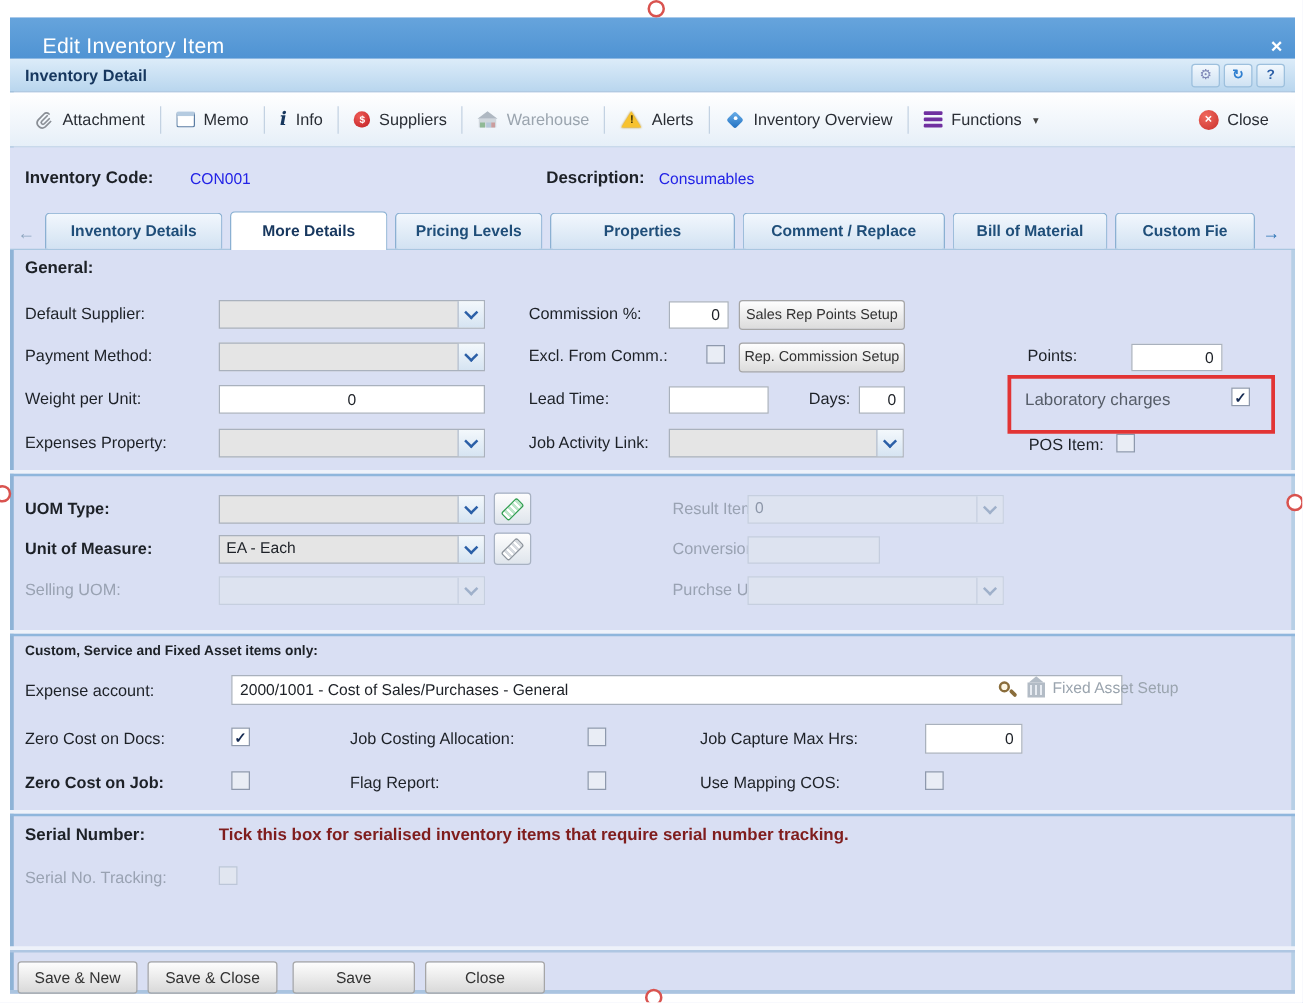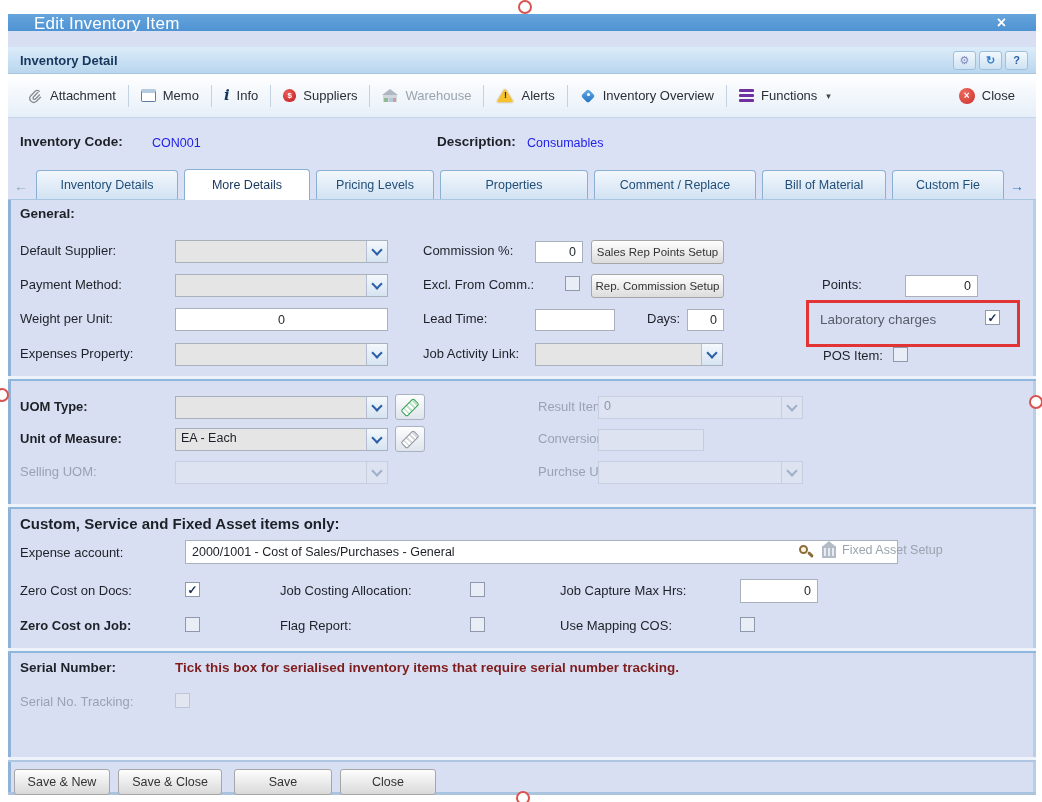--- a/index.html
+++ b/index.html
@@ -1,21 +1,21 @@
 <!DOCTYPE html>
 <html><head>
 <meta charset="utf-8">
 <style>
   html,body{margin:0;padding:0;background:#fff;}
   .page{position:relative;width:1042px;height:802px;background:#fff;font-family:"Liberation Sans",sans-serif;overflow:hidden;}
   
   .dlg-bg{position:absolute;left:8px;top:14px;width:1028px;height:781px;background:#d9dff3;}
   .edge{position:absolute;background:#8fb3d6;}
   
-  .titlebar{position:absolute;left:8px;top:14px;width:1028px;height:17px;background:linear-gradient(#66a4dc,#4f93d3);display:flex;align-items:flex-start;box-sizing:border-box;padding:0 30px 0 26px;}
+  .titlebar{position:absolute;left:8px;top:14px;width:1028px;height:33px;background:linear-gradient(#66a4dc,#4f93d3);display:flex;align-items:flex-end;box-sizing:border-box;padding:0 10px 0 26px;}
   .titlebar .t{color:#fff;font-size:17px;letter-spacing:.2px;}
   .titlebar .x{margin-left:auto;color:#fff;font-size:16px;font-weight:bold;cursor:default;}
   
   .phead{position:absolute;left:8px;top:47px;width:1028px;height:27px;background:linear-gradient(#dcecf9,#b9d6ee);border-bottom:1px solid #a6c4dd;display:flex;align-items:center;box-sizing:border-box;padding:0 8px 0 12px;}
   .phead .t{color:#17375e;font-size:13px;font-weight:bold;}
   .hbtns{margin-left:auto;display:flex;gap:3px;}
   .hbtn{width:21px;height:17px;border:1px solid #9dc0dd;border-radius:3px;background:linear-gradient(#f2f8fd,#cfe2f3);display:flex;align-items:center;justify-content:center;font-size:11px;line-height:1;}
   
   .tbar{position:absolute;left:8px;top:74px;width:1028px;height:44px;background:linear-gradient(#ffffff,#e6eff8);border-bottom:1px solid #c2d6e8;display:flex;align-items:center;box-sizing:border-box;padding:0 12px 0 10px;}
   .titem{display:flex;align-items:center;gap:7px;padding:0 9px;font-size:13px;color:#2a2e35;height:30px;white-space:nowrap;}
@@ -41,21 +41,21 @@
   .inv-ic .hole{position:absolute;left:7px;top:5px;width:3px;height:3px;border-radius:50%;background:#fff;}
   .fn-ic{display:flex;flex-direction:column;gap:2px;}
   .fn-ic i{display:block;width:15px;height:3px;background:#7030a0;border-radius:1px;}
   .cl-ic{width:16px;height:16px;border-radius:50%;background:radial-gradient(circle at 35% 30%,#f16a5e,#c9302c);color:#fff;font-size:10px;font-weight:bold;display:flex;align-items:center;justify-content:center;line-height:1;}
   
   .band{position:absolute;left:8px;top:118px;width:1028px;height:82px;background:#dbe1f5;}
   .lbl{position:absolute;font-size:13px;color:#1d2127;white-space:nowrap;}
   .b{font-weight:bold;}
   .gray{color:#99a2b2;}
   .blue{color:#2222e6;font-size:12.5px;}
-  .tab{position:absolute;top:170px;height:29px;background:linear-gradient(#f2f7fd,#d2e2f2);border:1px solid #8ab0d2;border-bottom:none;border-radius:4px 4px 0 0;box-sizing:border-box;display:flex;align-items:center;justify-content:center;font-size:12.5px;font-weight:normal;color:#1f4e79;overflow:hidden;white-space:nowrap;z-index:1;}
+  .tab{position:absolute;top:170px;height:29px;background:linear-gradient(#f2f7fd,#d2e2f2);border:1px solid #8ab0d2;border-bottom:none;border-radius:4px 4px 0 0;box-sizing:border-box;display:flex;align-items:center;justify-content:center;font-size:12.5px;font-weight:bold;color:#1f4e79;overflow:hidden;white-space:nowrap;z-index:1;}
   .tab.act{background:#fff;color:#17375e;top:169px;height:31px;z-index:2;}
   .tabline{position:absolute;left:8px;top:199px;width:1028px;height:1px;background:#a9c6e0;}
   .tarrow{position:absolute;font-size:14px;font-weight:bold;z-index:2;}
   
   .inp{position:absolute;height:22px;border:1px solid #a9b1bd;background:#fff;font-family:"Liberation Sans",sans-serif;font-size:12.5px;padding:0 6px;box-sizing:border-box;color:#1d2127;}
   .ta-c{text-align:center;}
   .ta-r{text-align:right;}
   .inp.dis{background:#dde3f0;border-color:#c4cdde;}
   .dd{position:absolute;height:23px;border:1px solid #a9b1bd;background:#e5e5e5;box-sizing:border-box;display:flex;align-items:stretch;}
   .dd .val{flex:1;font-size:12.5px;padding:2px 5px 0;color:#1d2127;overflow:hidden;white-space:nowrap;}
@@ -303,21 +303,21 @@
   <div class="dd dis" style="left:598px;top:461px;width:205px;">
       <span class="val"></span>
       <span class="btn">
         <i class="chev"></i>
       </span>
     </div>
 
   <div class="sep-w" style="top:504px;"></div>
   <div class="sep-b" style="top:507px;"></div>
 
-  <span class="lbl b" style="left:20px;top:515px;font-size:15px;">Custom, Service and Fixed Asset items only:</span>
+  <span class="lbl b" style="left:20px;top:515px;font-size:11px;">Custom, Service and Fixed Asset items only:</span>
   <span class="lbl" style="left:20px;top:545px;">Expense account:</span>
   <input class="inp" style="left: 185px; top: 540px; width: 713px; height: 24px;" value="2000/1001 - Cost of Sales/Purchases - General">
   <span class="magbtn" style="left:794px;top:540px;">
       <span class="mag">
         <i class="lens"></i>
         <i class="hdl"></i>
       </span>
     </span>
   <span class="fasset" style="left:822px;top:541px;">
     <span class="bank"></span>

